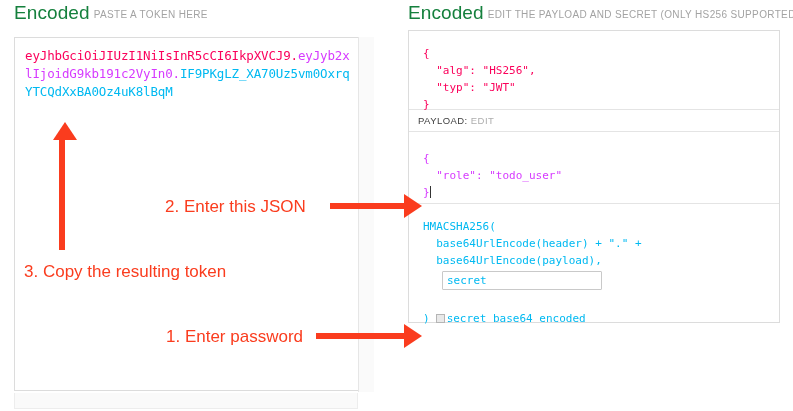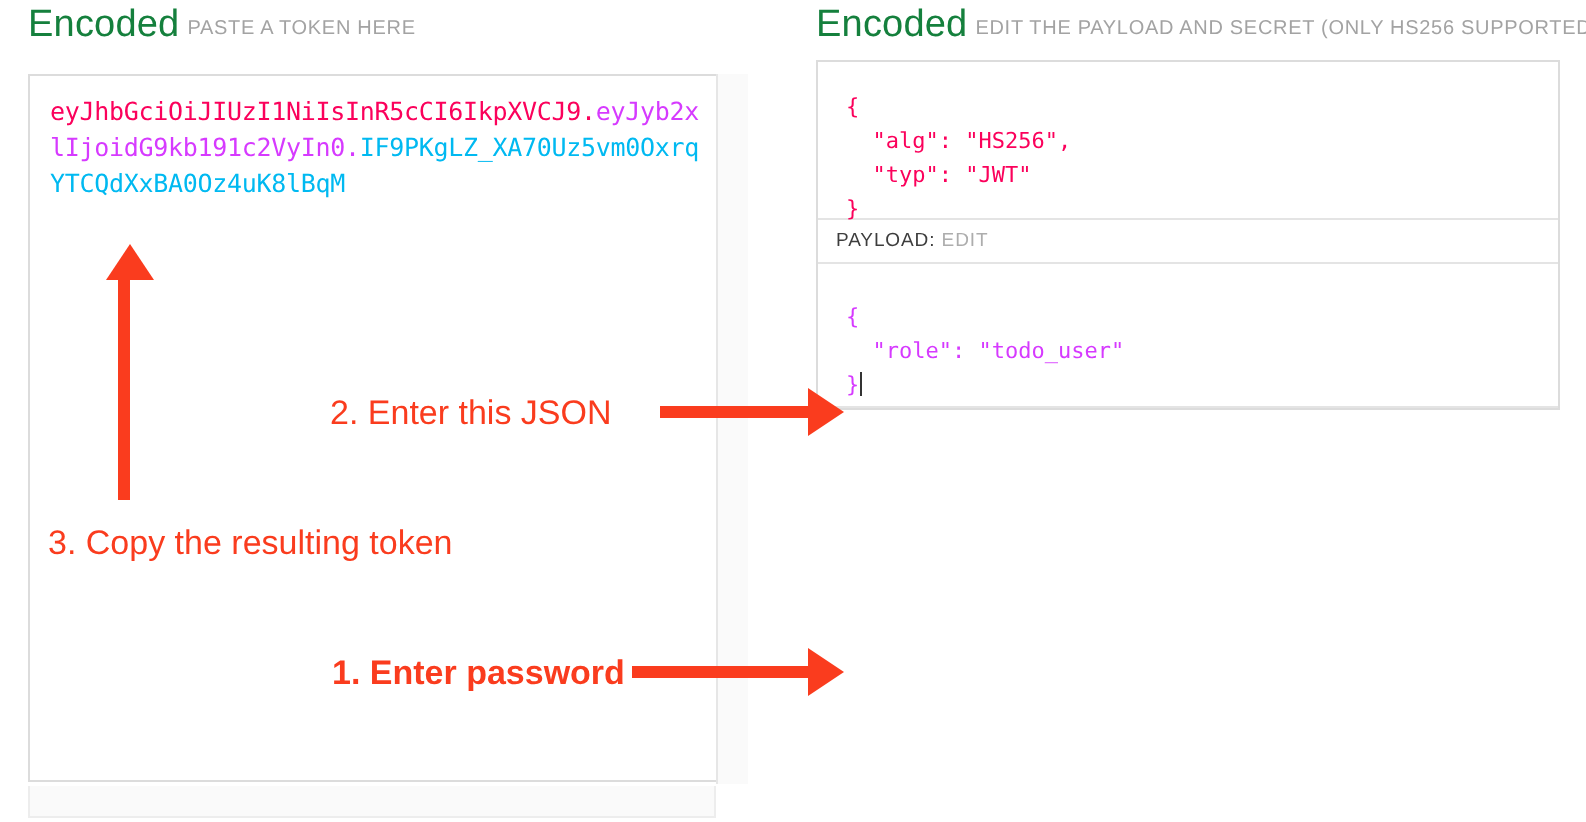--- a/index.html
+++ b/index.html
@@ -176,21 +176,21 @@
   
   .anno-text {
     position: absolute;
     color: #fa3c1e;
     font-size: 17px;
     font-family: "Liberation Sans", sans-serif;
     white-space: nowrap;
   }
   #anno-2 { left: 165px; top: 197px; }
   #anno-3 { left: 24px;  top: 262px; }
-  #anno-1 { left: 166px; top: 327px; font-weight: bold; }
+  #anno-1 { left: 166px; top: 327px; }
 
   .anno-arrow { position: absolute; }
   .shaft-h {
     position: absolute;
     background: #fa3c1e;
     height: 6px;
   }
   .head-r {
     position: absolute;
     width: 0; height: 0;
@@ -247,20 +247,25 @@
     <div class="dec-body sect-divider" id="header-body">{
   "alg": "HS256",
   "typ": "JWT"
 }</div>
 
     <div class="dec-section-label"><span class="k">PAYLOAD:</span><span> EDIT</span></div>
     <div class="dec-body sect-divider" id="payload-body"><span>{
   "role": "todo_user"
 }</span><span class="caret"></span></div>
 
+    <div class="dec-body" id="signature-body"><span>HMACSHA256(</span>
+<span>  base64UrlEncode(header) + "." +</span>
+<span>  base64UrlEncode(payload),</span>
+<input id="secret-input" type="text" value="secret" style="">
+<span id="sig-close-row"><span>)</span><span id="base64-checkbox"></span><span>secret base64 encoded</span></span></div>
 
   </div>
 </div>
 
 <div class="anno-text" id="anno-2">2. Enter this JSON</div>
 <div class="shaft-h anno-arrow" id="arrow-2-shaft"></div>
 <div class="head-r anno-arrow" id="arrow-2-head"></div>
 
 <div class="anno-text" id="anno-3">3. Copy the resulting token</div>
 <div class="shaft-v anno-arrow" id="arrow-3-shaft"></div>

